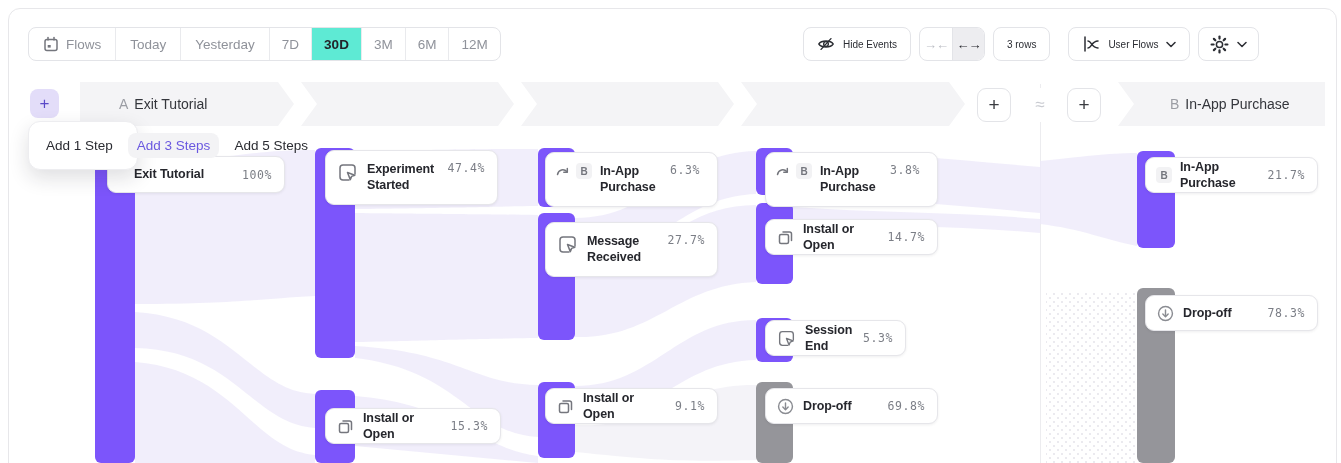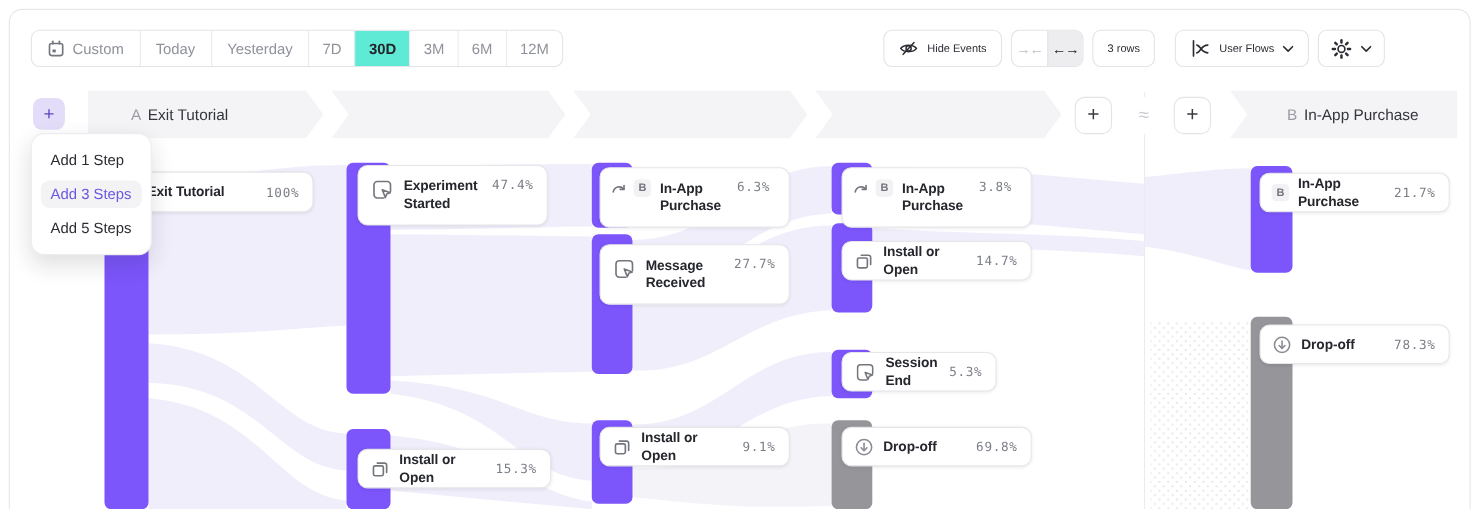--- a/index.html
+++ b/index.html
@@ -42,21 +42,21 @@
     background:#fff; color:#3a3b40; font-size:19px; line-height:32px; text-align:center; font-weight:400; }
   .approx { position:absolute; left:1026px; top:88px; width:28px; height:34px; text-align:center;
     line-height:34px; color:#c9cbd1; font-size:17px; background:#fff; }
   .section-divider { position:absolute; left:1040px; top:84px; width:1px; height:379px; background:#ececef; }
 
   
   .add-step { position:absolute; left:30px; top:89px; width:29px; height:29px; border-radius:8px;
     background:#e3ddf9; color:#5a49c8; font-size:17px; line-height:28px; text-align:center; border:none; }
   .menu { position:absolute; left:28px; top:121px; width:110px; background:#fff; border:1px solid #ededf0;
     border-radius:12px; box-shadow:0 8px 20px rgba(30,30,40,.14); padding:11px 8px; display:flex;
-    flex-direction:column; gap:6px; z-index:30; }
+    flex-direction:row; gap:6px; z-index:30; }
   .menu-item { font-size:13.5px; color:#2b2c32; padding:5px 9px; border-radius:8px; white-space:nowrap; cursor:pointer; }
   .menu-item.hl { background:#f3f3f5; color:#6a58e0; }
 
   
   #ribbons { position:absolute; left:0; top:0; z-index:1; }
   .bar { position:absolute; width:40px; border-radius:6px; background:#7c55fb; z-index:2; }
   .bar.gray { background:#95959a; }
   .node { position:absolute; background:#fff; border:1px solid #e6e6ea; border-radius:9px;
     box-shadow:0 1px 3px rgba(20,20,30,.07); z-index:3; display:flex; align-items:center;
     padding:0 12px 0 10px; gap:8px; }
@@ -106,21 +106,21 @@
   <div class="date-group">
     <div class="date-seg first">
       <span class="icn">
         <svg class="stroke-i" width="16" height="16" viewBox="0 0 16 16">
             <rect x="2" y="3.5" width="12" height="11" rx="2"></rect>
             <line x1="5" y1="1.5" x2="5" y2="4"></line>
             <line x1="11" y1="1.5" x2="11" y2="4"></line>
             <rect x="4.7" y="9" width="3" height="2.6" fill="#74767d" stroke="none"></rect>
           </svg>
       </span>
-      <span>Custom</span>
+      <span>Flows</span>
     </div>
     <div class="date-seg">
         <span>Today</span>
       </div>
     <div class="date-seg">
         <span>Yesterday</span>
       </div>
     <div class="date-seg small">
         <span>7D</span>
       </div>

